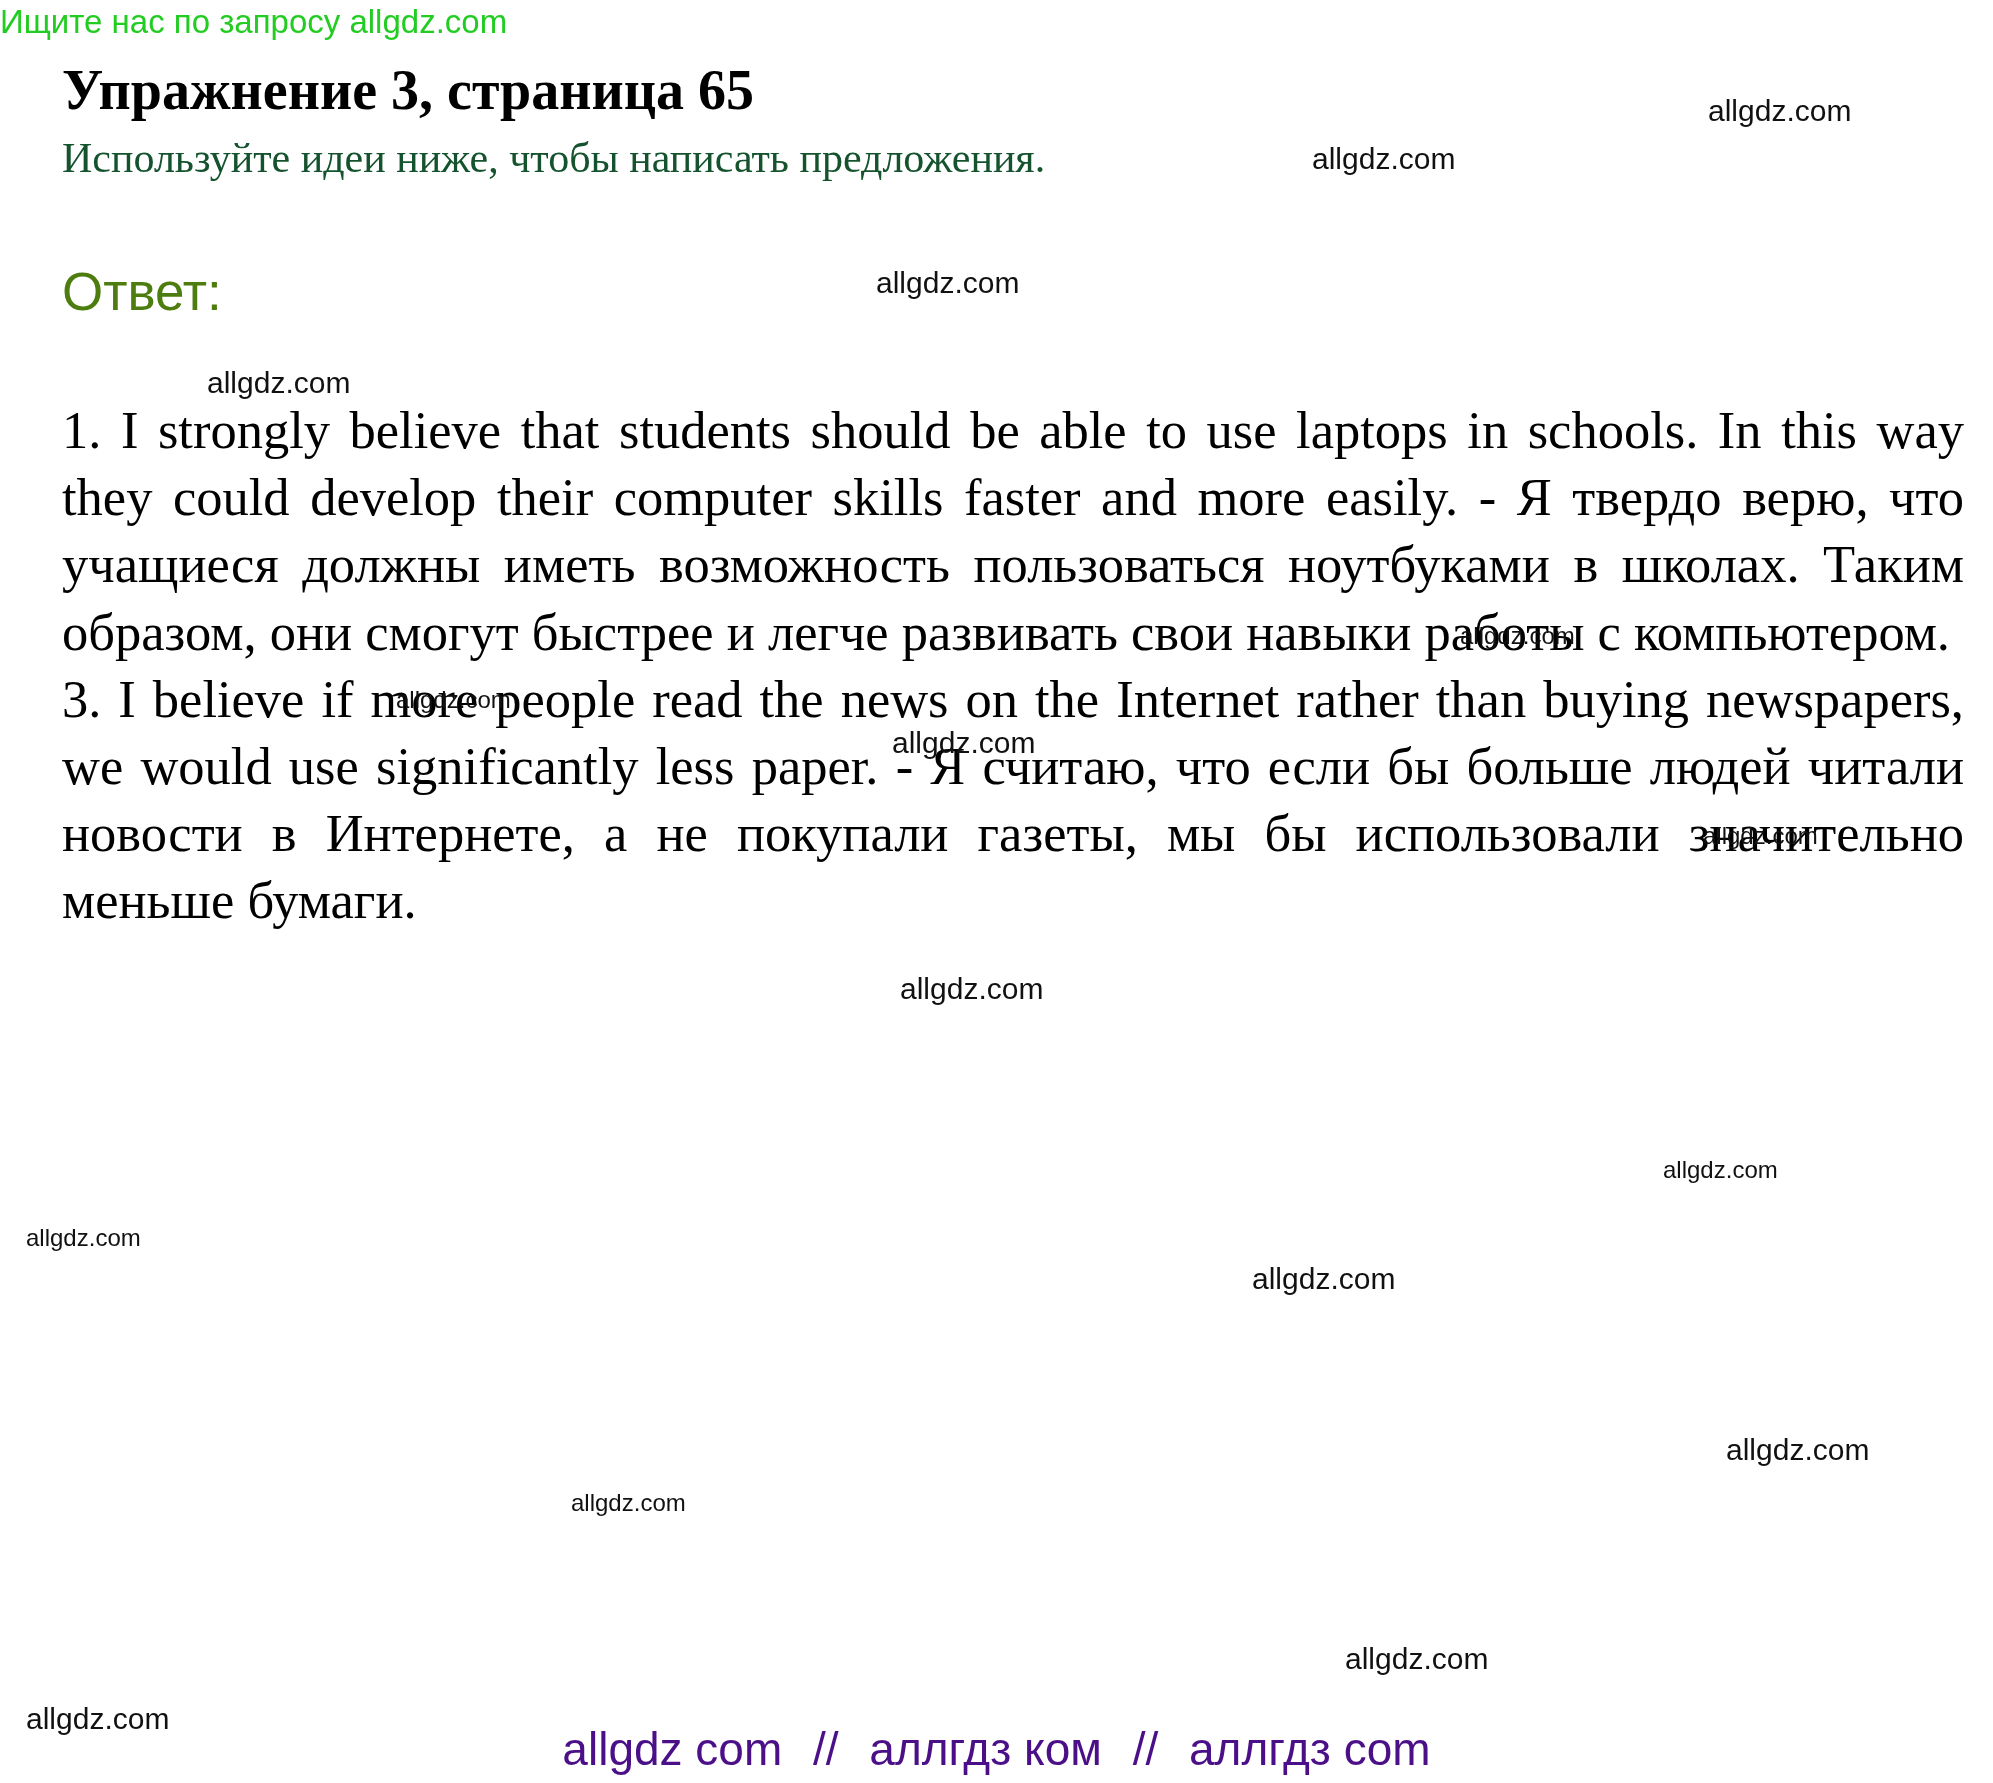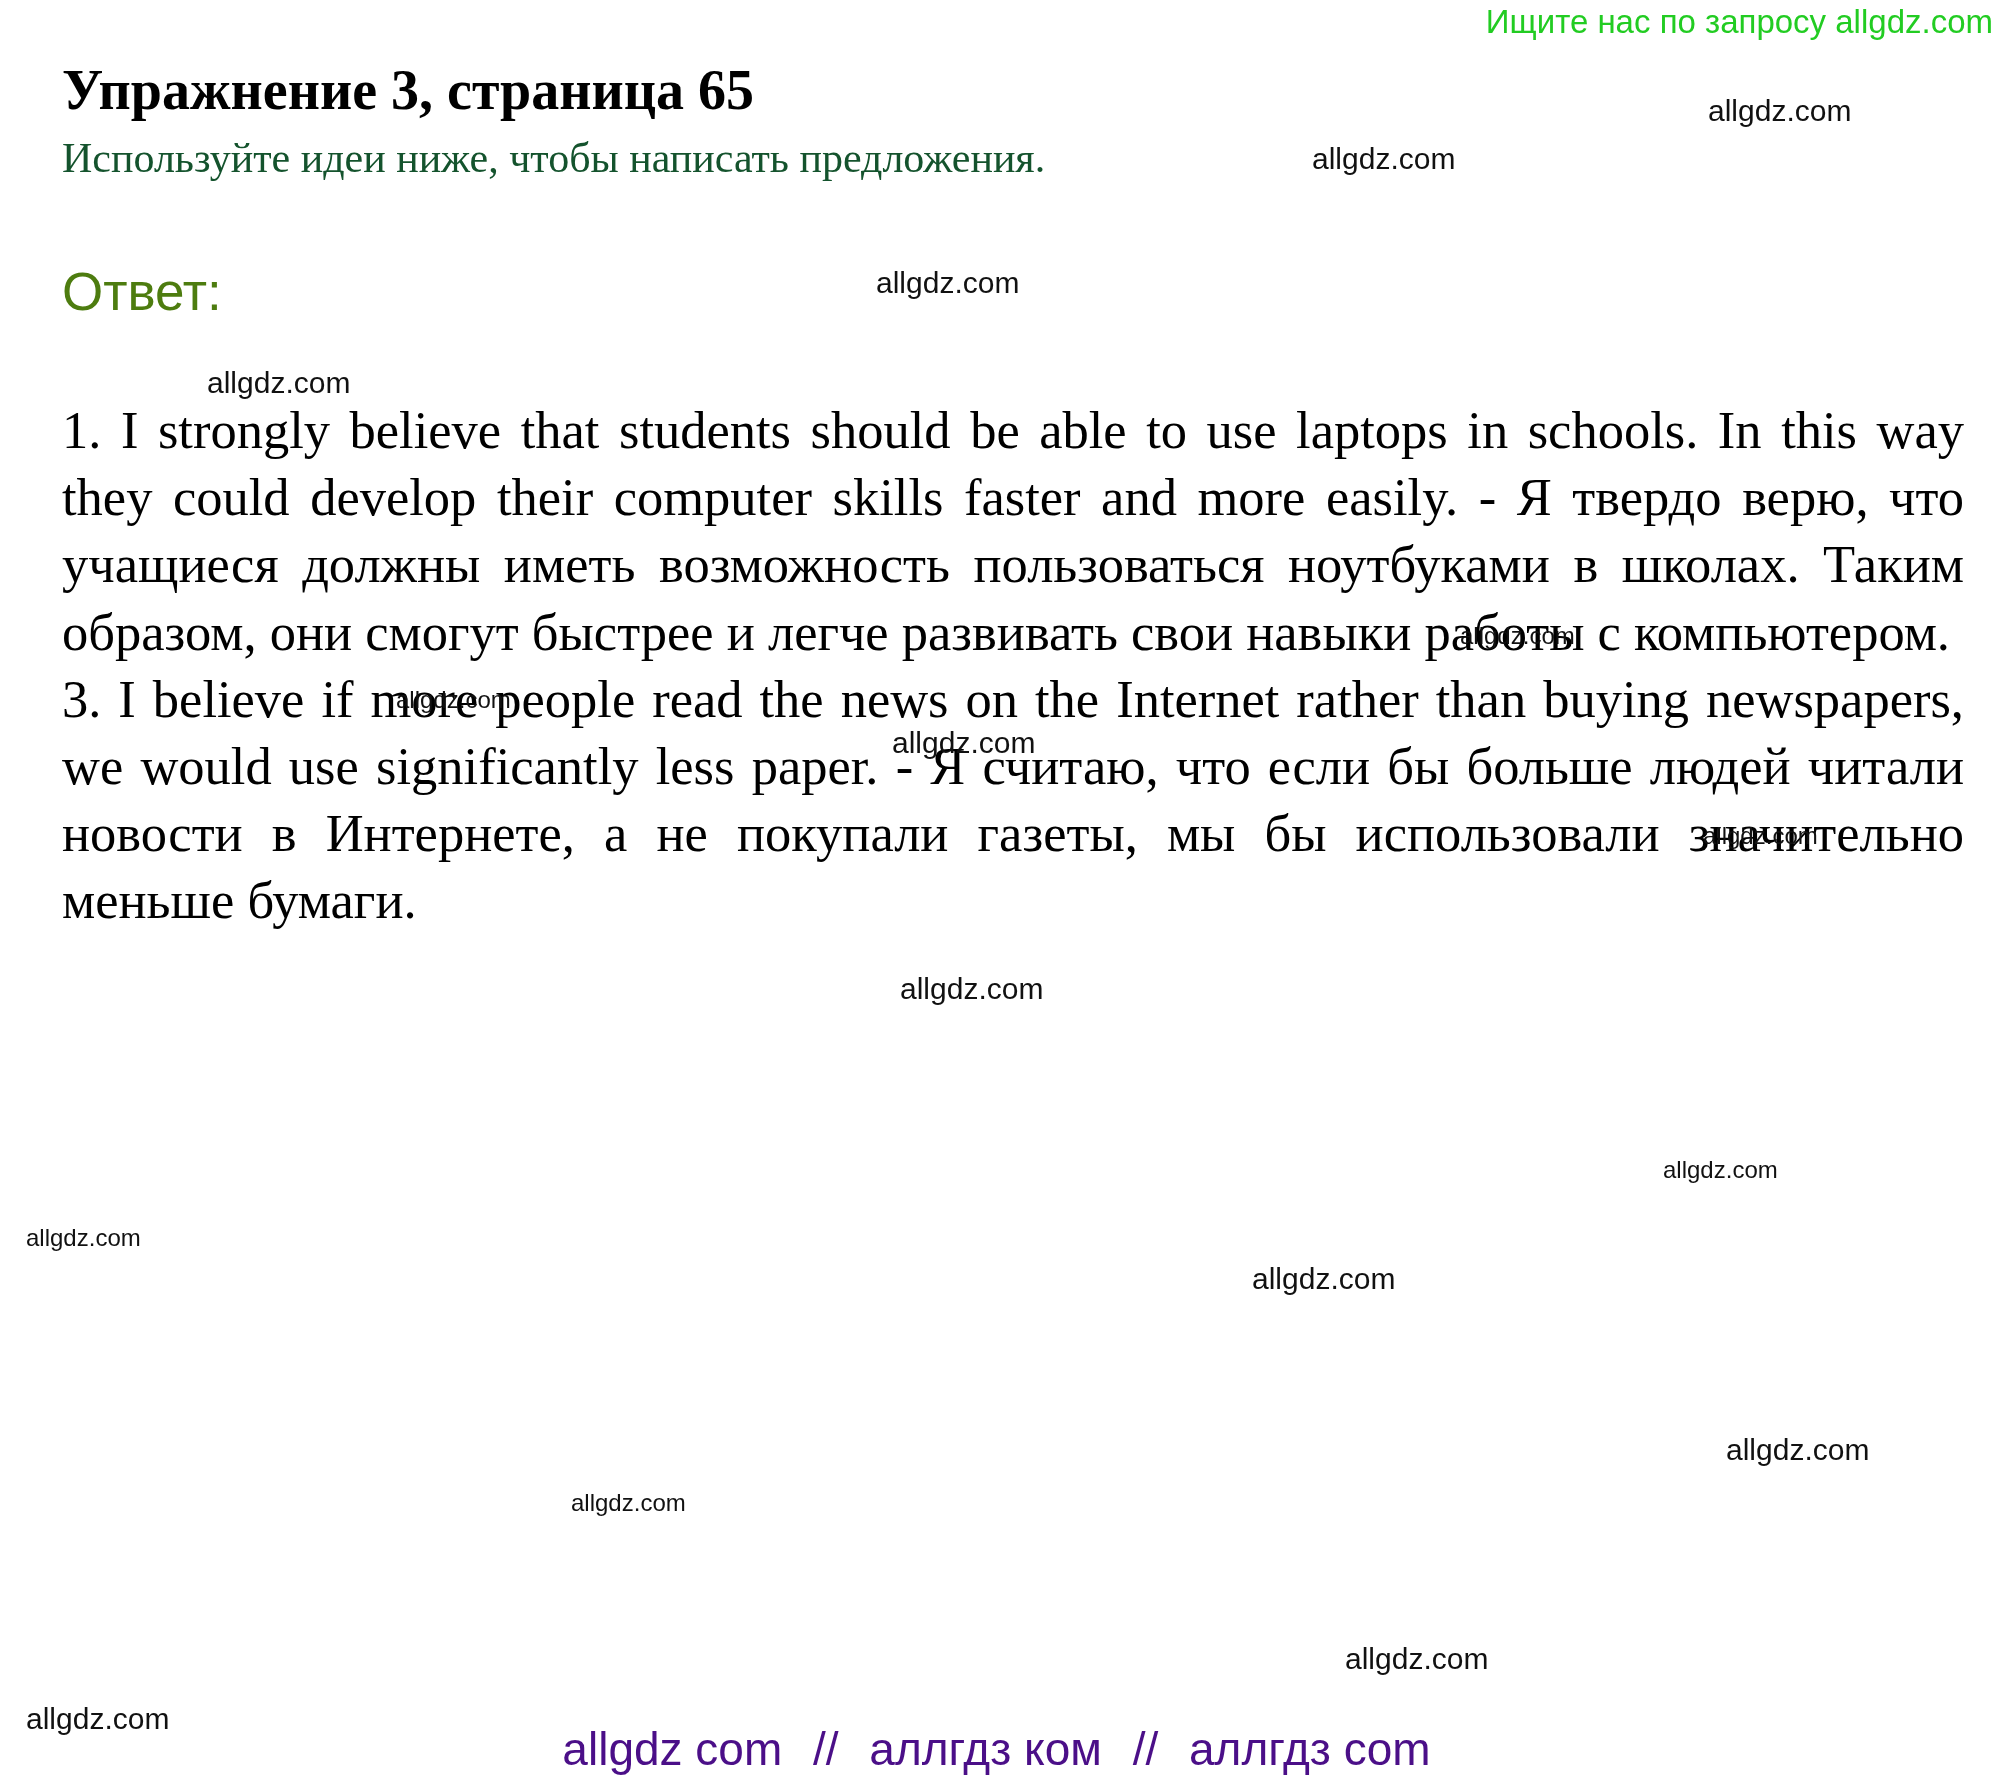--- a/index.html
+++ b/index.html
@@ -1,19 +1,19 @@
 <!DOCTYPE html>
 <html><head>
 <meta charset="utf-8">
 <style>
   html, body { margin: 0; padding: 0; background: #ffffff; }
   body { width: 1993px; height: 1783px; position: relative; overflow: hidden; }
   .top-banner {
     position: absolute; left: 0; right: 0; top: 0; height: 44px;
-    text-align: right; font-family: "Liberation Sans", sans-serif;
+    text-align: left; font-family: "Liberation Sans", sans-serif;
     font-size: 33px; line-height: 44px; color: #22cc22;
   }
   .title {
     position: absolute; left: 62px; top: 56px;
     font-family: "Liberation Serif", serif; font-weight: bold;
     font-size: 56px; line-height: 68px; color: #000; text-align: right;
   }
   .subtitle {
     position: absolute; left: 62px; top: 124px;
     font-family: "Liberation Serif", serif;

